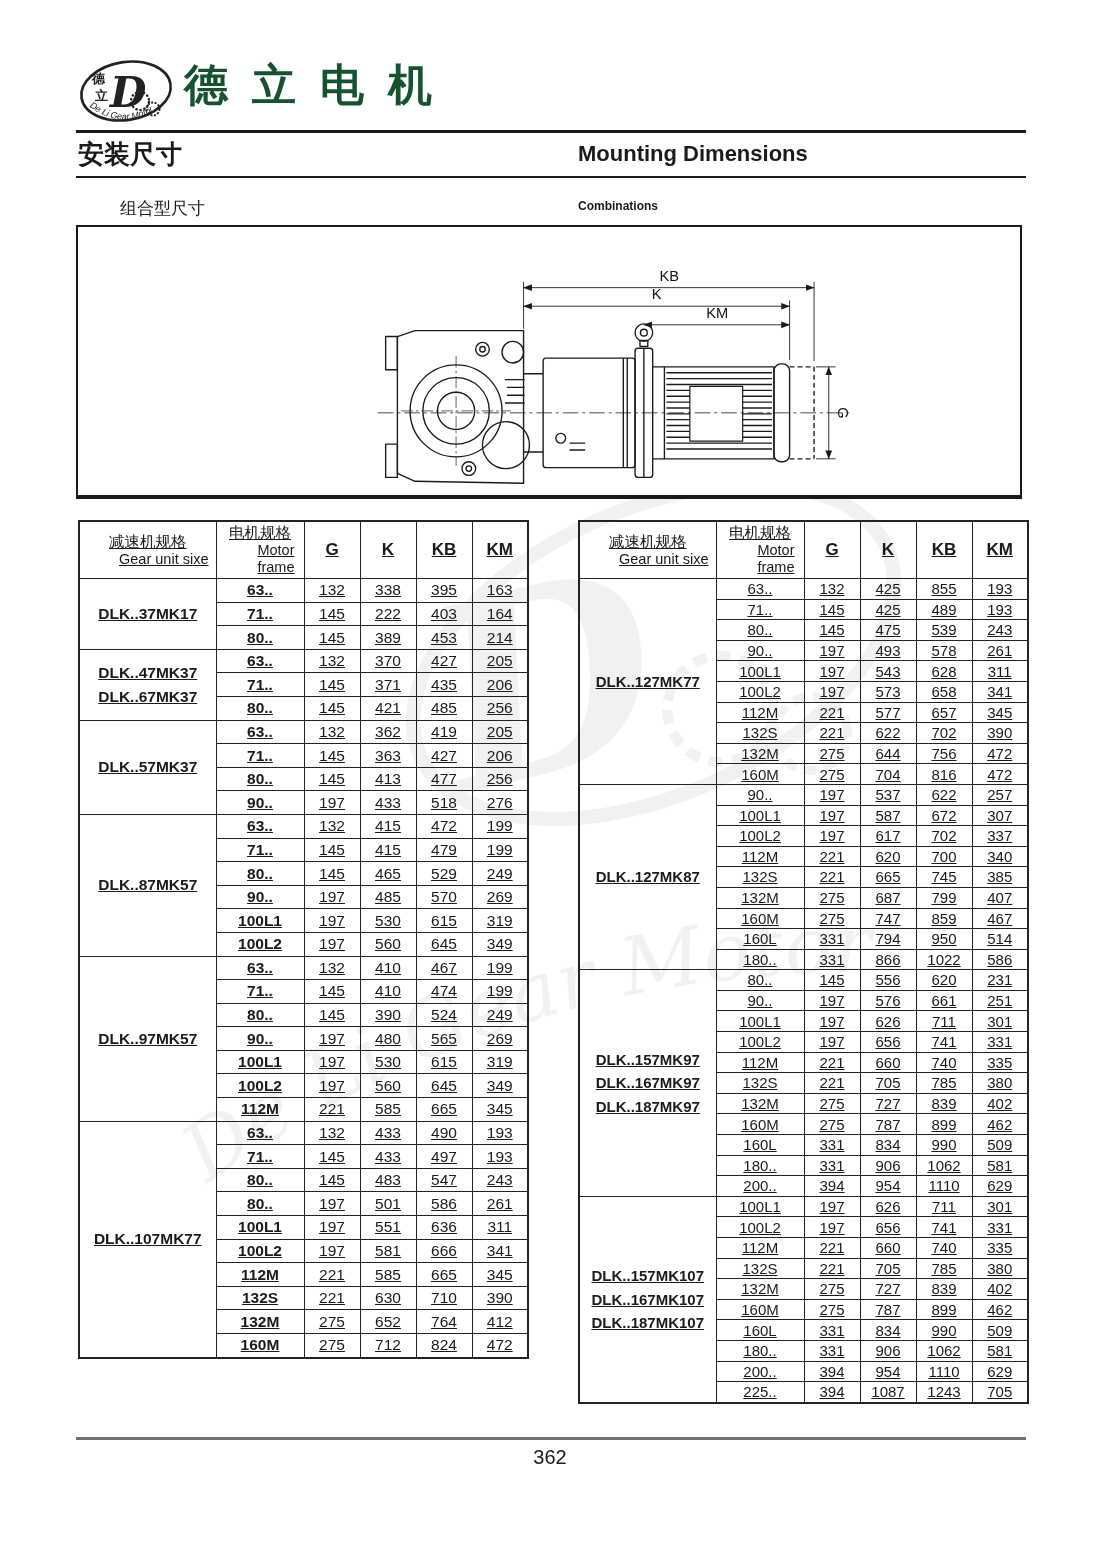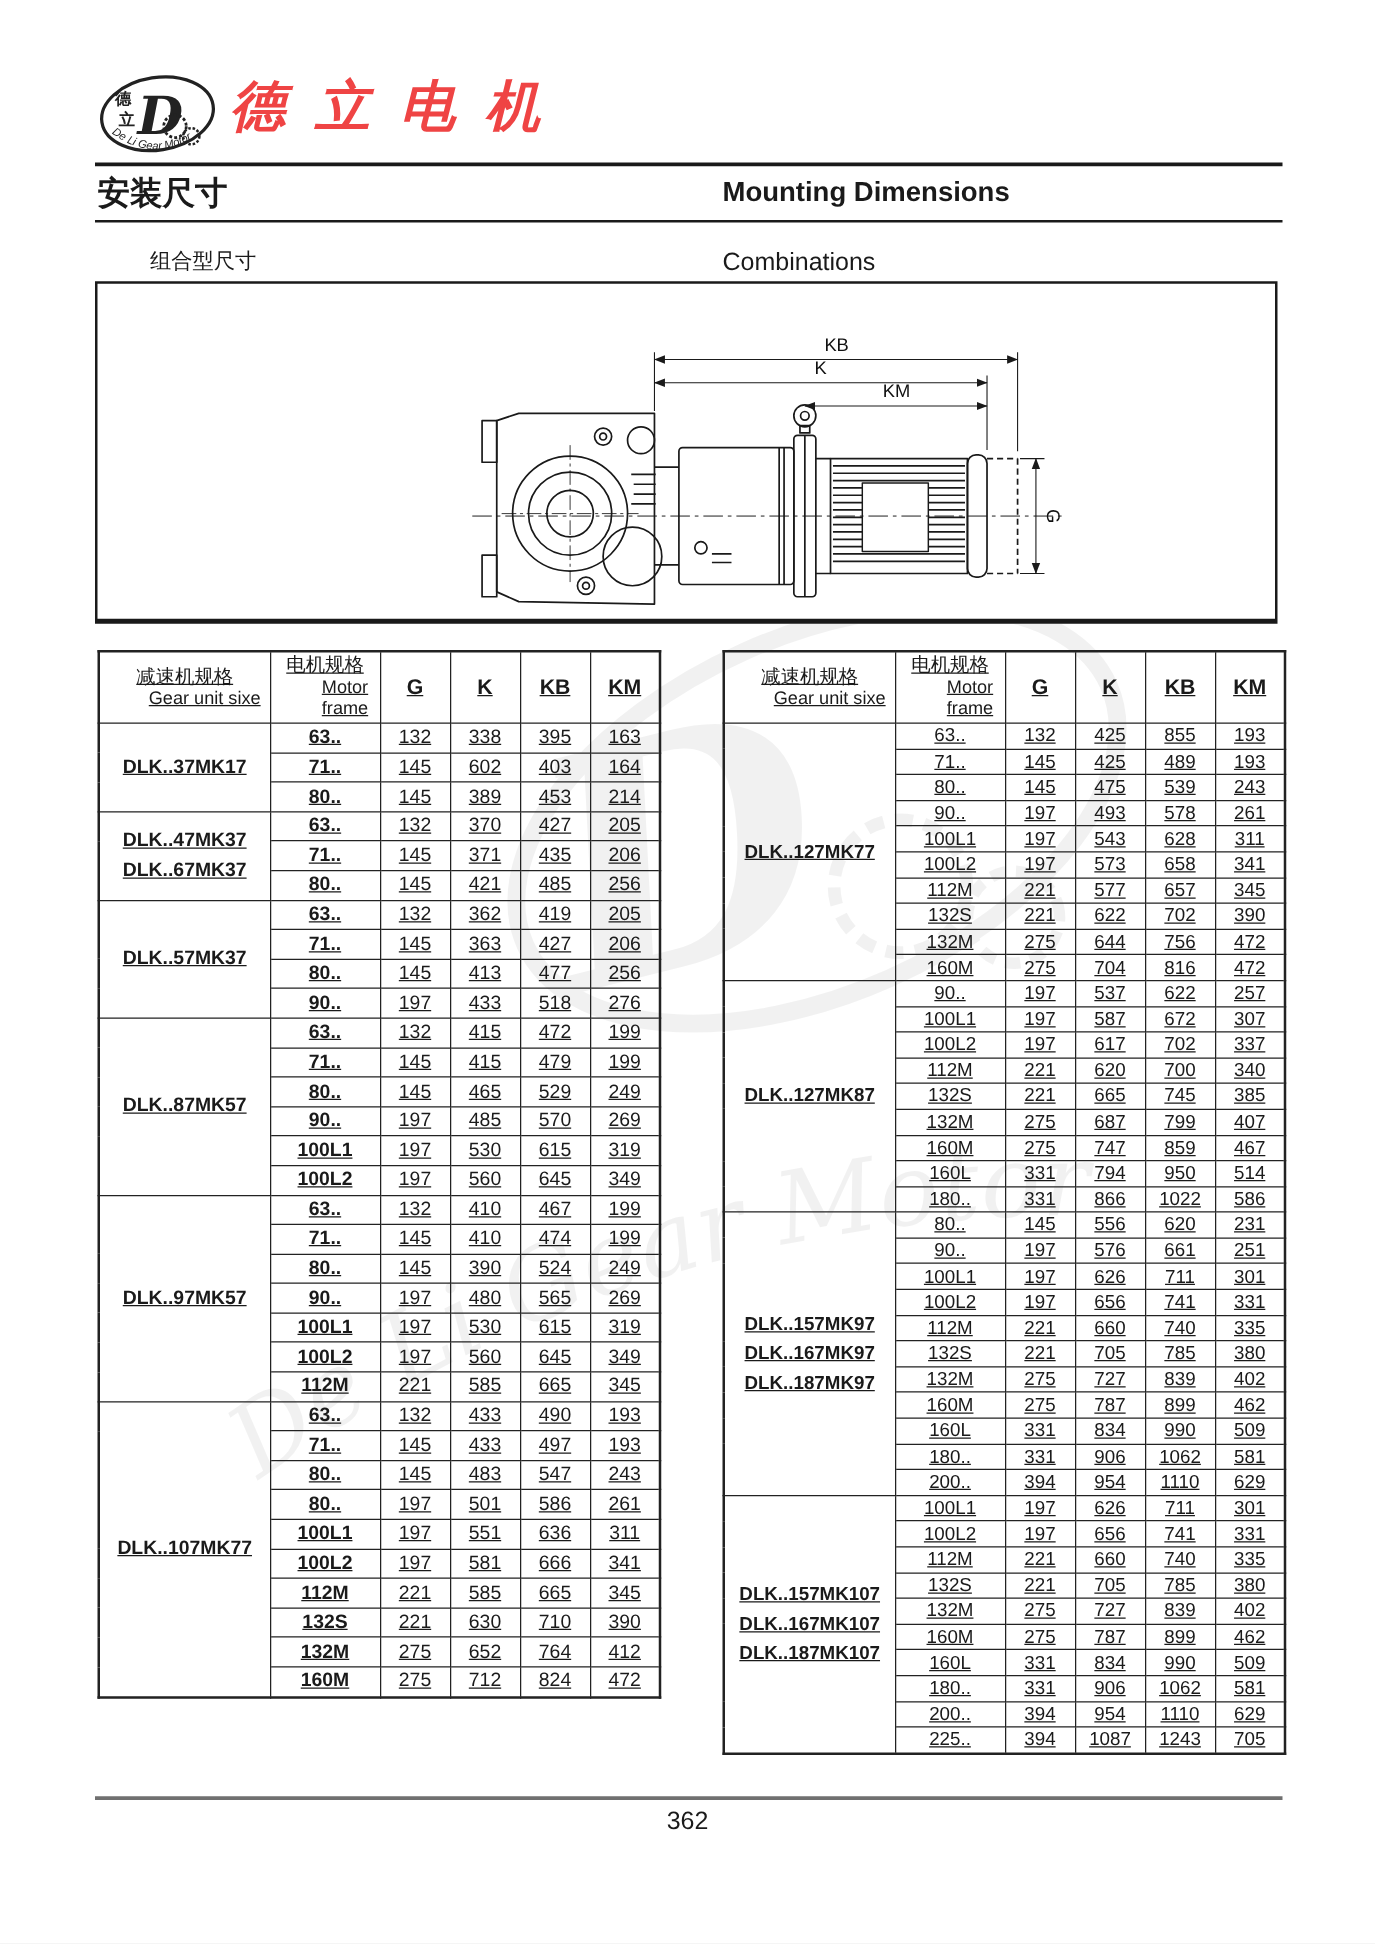--- a/index.html
+++ b/index.html
@@ -4,28 +4,28 @@
 <style>
   html,body{margin:0;padding:0;background:#e8e8e8;}
   .page{position:relative;width:1100px;height:1555px;background:#fff;margin:0 auto;
         font-family:"Liberation Sans",sans-serif;color:#1a1a1a;overflow:hidden;}
   
   .watermark{position:absolute;left:80px;top:520px;width:940px;height:700px;
              opacity:0.05;transform:rotate(-14deg);pointer-events:none;z-index:0;}
   
   .logo{position:absolute;left:76px;top:54px;width:104px;height:82px;z-index:2;}
   .brand{position:absolute;left:184px;top:56px;font-family:"DejaVu Serif",serif;
-         font-weight:bold;font-size:44px;letter-spacing:24px;color:#ef4444;z-index:2;font-style:italic;}
+         font-weight:bold;font-size:44px;letter-spacing:24px;color:#14532d;z-index:2;}
   .rule{position:absolute;left:76px;width:950px;background:#1a1a1a;z-index:2;}
   .rule1{top:130px;height:3px;}
   .rule2{top:176px;height:2px;}
   .title-zh{position:absolute;left:78px;top:137px;font-size:26px;font-weight:bold;z-index:2;}
   .title-en{position:absolute;left:578px;top:141px;font-size:22px;font-weight:bold;z-index:2;}
   .sub-zh{position:absolute;left:78px;top:197px;font-size:17px;z-index:2;margin-left:42px;}
-  .sub-en{position:absolute;left:578px;top:199px;font-size:20px;font-weight:normal;z-index:2;}
+  .sub-en{position:absolute;left:578px;top:199px;font-size:12px;font-weight:bold;z-index:2;}
   
   .drawing-box{position:absolute;left:76px;top:225px;width:946px;height:274px;
                border:2px solid #1a1a1a;border-bottom-width:4px;box-sizing:border-box;z-index:1;background:#fff;}
   .drawing-box svg{position:absolute;left:0;top:0;width:100%;height:100%;}
   
   table.tbl{position:absolute;top:520px;border-collapse:collapse;table-layout:fixed;z-index:1;background:transparent;}
   #t0{left:78px;} #t1{left:578px;}
   .tbl th,.tbl td{border:1px solid #222;text-align:center;vertical-align:middle;padding:0;line-height:1.15;}
   .tbl{border:2px solid #222;text-decoration:underline;}
   .tbl thead th{height:56px;font-weight:normal;}
@@ -173,21 +173,21 @@
           </td>
           <td class="motor">63..</td>
           <td>132</td>
           <td>338</td>
           <td>395</td>
           <td>163</td>
         </tr>
         <tr>
           <td class="motor">71..</td>
           <td>145</td>
-          <td>602</td>
+          <td>222</td>
           <td>403</td>
           <td>164</td>
         </tr>
         <tr>
           <td class="motor">80..</td>
           <td>145</td>
           <td>389</td>
           <td>453</td>
           <td>214</td>
         </tr>

